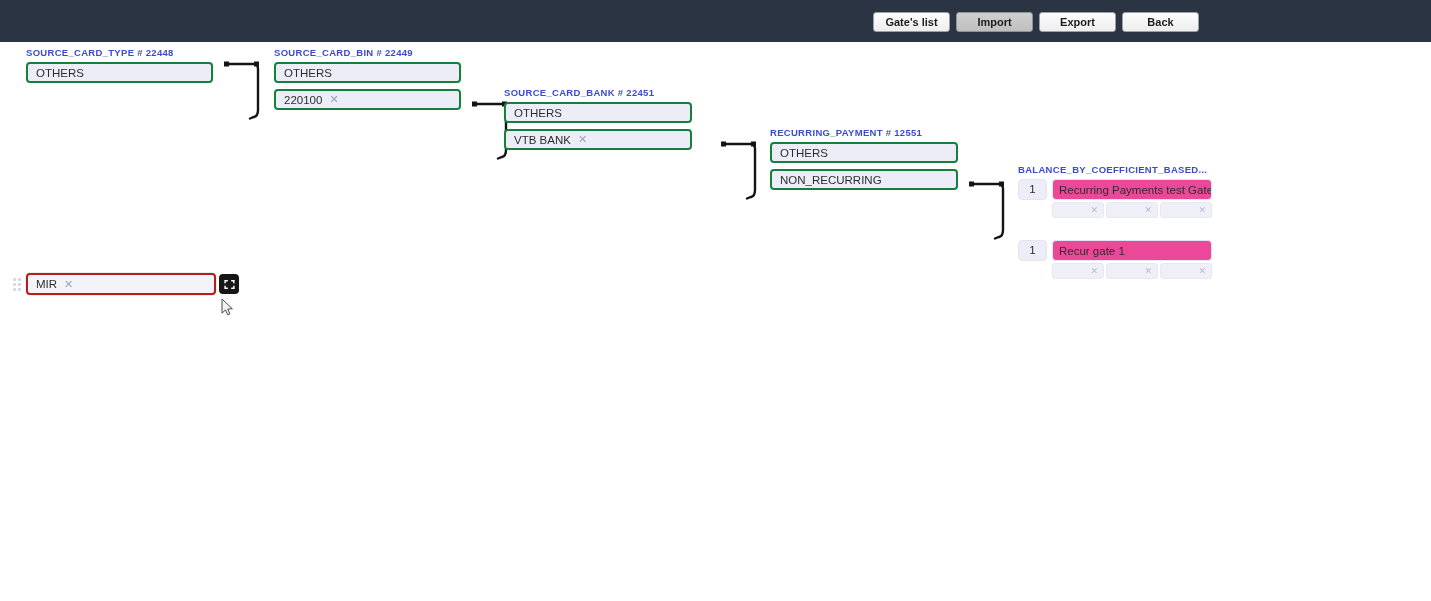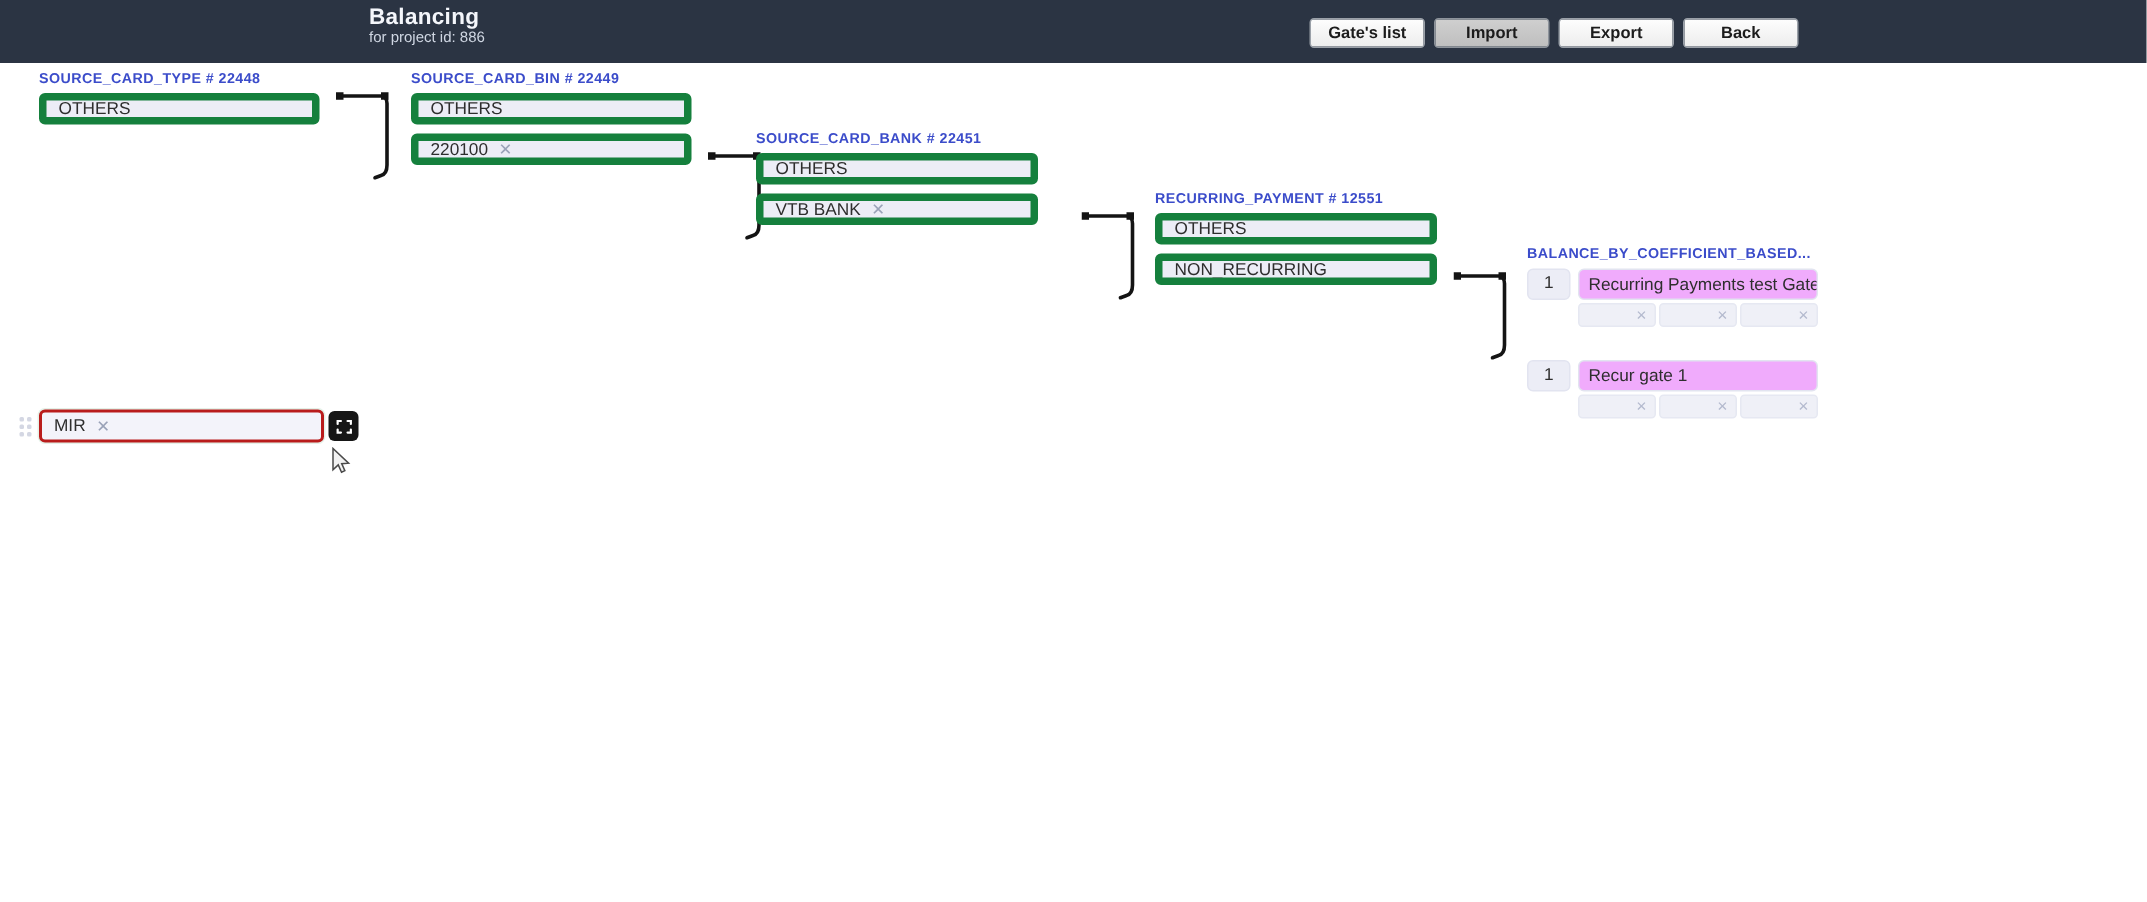--- a/index.html
+++ b/index.html
@@ -75,21 +75,21 @@
     white-space: nowrap;
     overflow: hidden;
     margin-bottom: 3px;
     height: 12px;
     line-height: 12px;
   }
 
   .field {
     height: 21px;
     background: #ecedf6;
-    border: 5px solid #15803d;
+    border: 2px solid #15803d;
     border-radius: 4px;
     display: flex; align-items: center;
     padding: 0 8px;
     font-size: 11.5px;
     color: #2e2e2e;
     white-space: nowrap;
     overflow: hidden;
   }
   .field + .field { margin-top: 6px; }
 
@@ -114,21 +114,21 @@
     border-radius: 4px;
     font-size: 11.5px;
     color: #2e2e2e;
     text-align: center;
     line-height: 19px;
     font-family: "Liberation Sans", sans-serif;
   }
   .gate-body { width: 160px; }
   .gate-name {
     height: 21px;
-    background: #f0abfc;
+    background: #ec4899;
     border: 1px solid #e2e4f0;
     border-radius: 4px;
     display: flex; align-items: center;
     padding: 0 6px;
     font-size: 11.5px; color: #2e2e2e;
     white-space: nowrap; overflow: hidden;
   }
   .gate-subrow { display: flex; gap: 2px; margin-top: 2px; }
   .gate-sub {
     flex: 1 1 0;
@@ -183,24 +183,20 @@
   
   #mouse-cursor {
     position: absolute; left: 221px; top: 256px;
     pointer-events: none;
   }
 </style>
 </head>
 <body>
 
 <div id="app-header">
-  <div id="header-title-block">
-    <div id="header-title">Balancing</div>
-    <div id="header-subtitle">for project id: 886</div>
-  </div>
   <div id="header-actions">
     <button class="hdr-btn">Gate's list</button>
     <button class="hdr-btn is-active">Import</button>
     <button class="hdr-btn">Export</button>
     <button class="hdr-btn">Back</button>
   </div>
 </div>
 
 <div id="graph-canvas">
 

